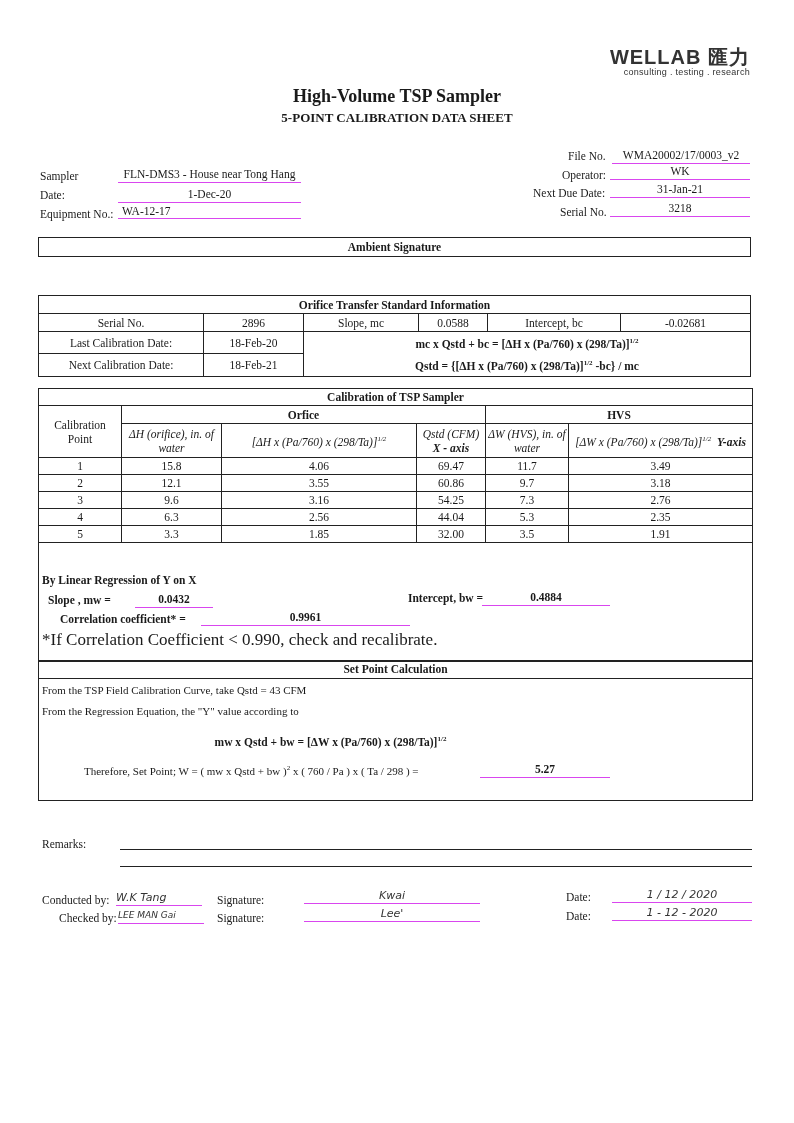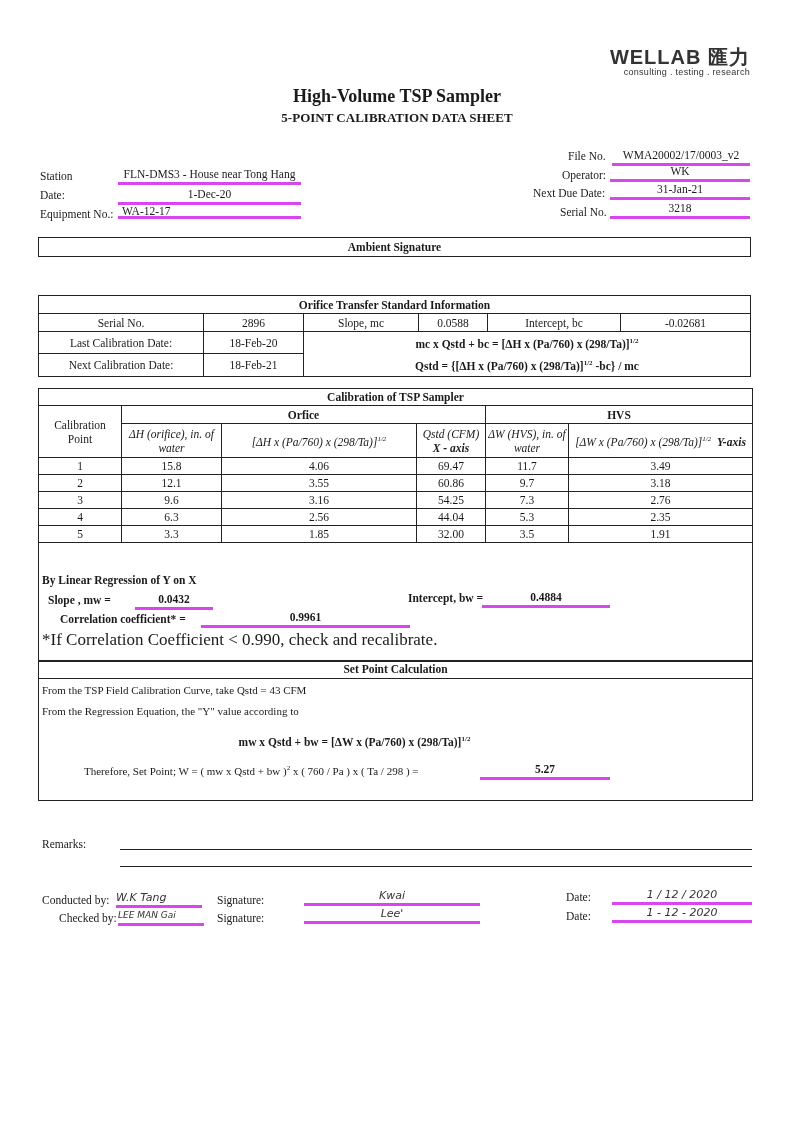--- a/index.html
+++ b/index.html
@@ -5,41 +5,41 @@
   html, body { margin:0; padding:0; background:#ffffff; }
   body { width:794px; height:1123px; position:relative; overflow:hidden;
          font-family:"Liberation Serif", serif; color:#1a1a1a; font-size:11px; }
   .abs { position:absolute; }
   .logo { left:590px; top:47px; width:160px; text-align:right; }
   .logo-main { font-family:"Liberation Sans", sans-serif; font-weight:bold; font-size:20px; letter-spacing:1px; color:#333; line-height:20px; }
   .logo-sub { font-family:"Liberation Sans", sans-serif; font-size:9px; color:#333; letter-spacing:0.3px; }
   .title { left:0; width:794px; top:86px; text-align:center; font-weight:bold; font-size:18px; }
   .subtitle { left:0; width:794px; top:110px; text-align:center; font-weight:bold; font-size:13px; }
   .lbl { font-size:11.5px; }
-  .uline { border-bottom:3px solid #d946ef; text-align:center; font-size:11.5px; height:15px; line-height:15px; }
+  .uline { border-bottom:1px solid #d946ef; text-align:center; font-size:11.5px; height:15px; line-height:15px; }
   table { border-collapse:collapse; position:absolute; }
   td { border:1px solid #222; text-align:center; font-size:11.5px; padding:0 2px; }
   .hdr { font-weight:bold; }
   .box { border:1px solid #222; position:absolute; }
   sup { font-size:7px; }
   .sig { font-family:"DejaVu Sans", sans-serif; font-style:italic; font-size:11px; color:#333; }
   .bold { font-weight:bold; }
 </style>
 </head>
 <body>
 
 <div class="abs logo">
   <div class="logo-main">WELLAB 匯力</div>
   <div class="logo-sub">consulting . testing . research</div>
 </div>
 
 <div class="abs title">High-Volume TSP Sampler</div>
 <div class="abs subtitle">5-POINT CALIBRATION DATA SHEET</div>
 
-<div class="abs lbl" style="left:40px;top:170px;">Station</div>
+<div class="abs lbl" style="left:40px;top:170px;">Sampler</div>
 <div class="abs uline" style="left:118px;top:167px;width:183px;">FLN-DMS3 - House near Tong Hang</div>
 <div class="abs lbl" style="left:40px;top:189px;">Date:</div>
 <div class="abs uline" style="left:118px;top:187px;width:183px;">1-Dec-20</div>
 <div class="abs lbl" style="left:40px;top:208px;">Equipment No.:</div>
 <div class="abs uline" style="left:118px;top:204px;width:183px;text-align:left;padding-left:4px;box-sizing:border-box;">WA-12-17</div>
 
 <div class="abs lbl" style="left:568px;top:150px;">File No.</div>
 <div class="abs uline" style="left:612px;top:148px;width:138px;">WMA20002/17/0003_v2</div>
 <div class="abs lbl" style="left:562px;top:169px;">Operator:</div>
 <div class="abs uline" style="left:610px;top:164px;width:140px;">WK</div>
@@ -154,21 +154,21 @@
 <div class="abs bold" style="left:408px;top:592px;font-size:11.5px;">Intercept, bw =</div>
 <div class="abs uline bold" style="left:482px;top:590px;width:128px;">0.4884</div>
 <div class="abs bold" style="left:60px;top:613px;font-size:11.5px;">Correlation coefficient* =</div>
 <div class="abs uline bold" style="left:201px;top:610px;width:209px;">0.9961</div>
 <div class="abs" style="left:42px;top:630px;font-size:17px;">*If Correlation Coefficient &lt; 0.990, check and recalibrate.</div>
 
 <div class="box" style="left:38px;top:660px;width:713px;height:139px;"></div>
 <div class="abs bold" style="left:38px;top:660px;width:715px;height:18px;line-height:18px;text-align:center;border-bottom:1px solid #222;font-size:11.5px;">Set Point Calculation</div>
 <div class="abs" style="left:42px;top:684px;font-size:11px;">From the TSP Field Calibration Curve, take Qstd = 43 CFM</div>
 <div class="abs" style="left:42px;top:705px;font-size:11px;">From the Regression Equation, the "Y" value according to</div>
-<div class="abs bold" style="left:0;width:661px;top:735px;text-align:center;font-size:11.5px;padding-left:24px;"><span>mw x Qstd + bw = [ΔW x (Pa/760) x (298/Ta)]</span><sup>1/2</sup></div>
+<div class="abs bold" style="left:0;width:661px;top:735px;text-align:center;font-size:11.5px;"><span>mw x Qstd + bw = [ΔW x (Pa/760) x (298/Ta)]</span><sup>1/2</sup></div>
 <div class="abs" style="left:84px;top:764px;font-size:11px;"><span>Therefore, Set Point; W = ( mw x Qstd + bw )</span><sup>2</sup><span> x ( 760 / Pa ) x ( Ta / 298 ) =</span></div>
 <div class="abs uline bold" style="left:480px;top:762px;width:130px;">5.27</div>
 
 <div class="abs lbl" style="left:42px;top:838px;">Remarks:</div>
 <div class="abs" style="left:120px;top:849px;width:632px;border-bottom:1px solid #222;"></div>
 <div class="abs" style="left:120px;top:866px;width:632px;border-bottom:1px solid #222;"></div>
 
 <div class="abs lbl" style="left:42px;top:894px;">Conducted by:</div>
 <div class="abs uline sig" style="left:116px;top:890px;width:86px;text-align:left;">W.K Tang</div>
 <div class="abs lbl" style="left:59px;top:912px;">Checked by:</div>

